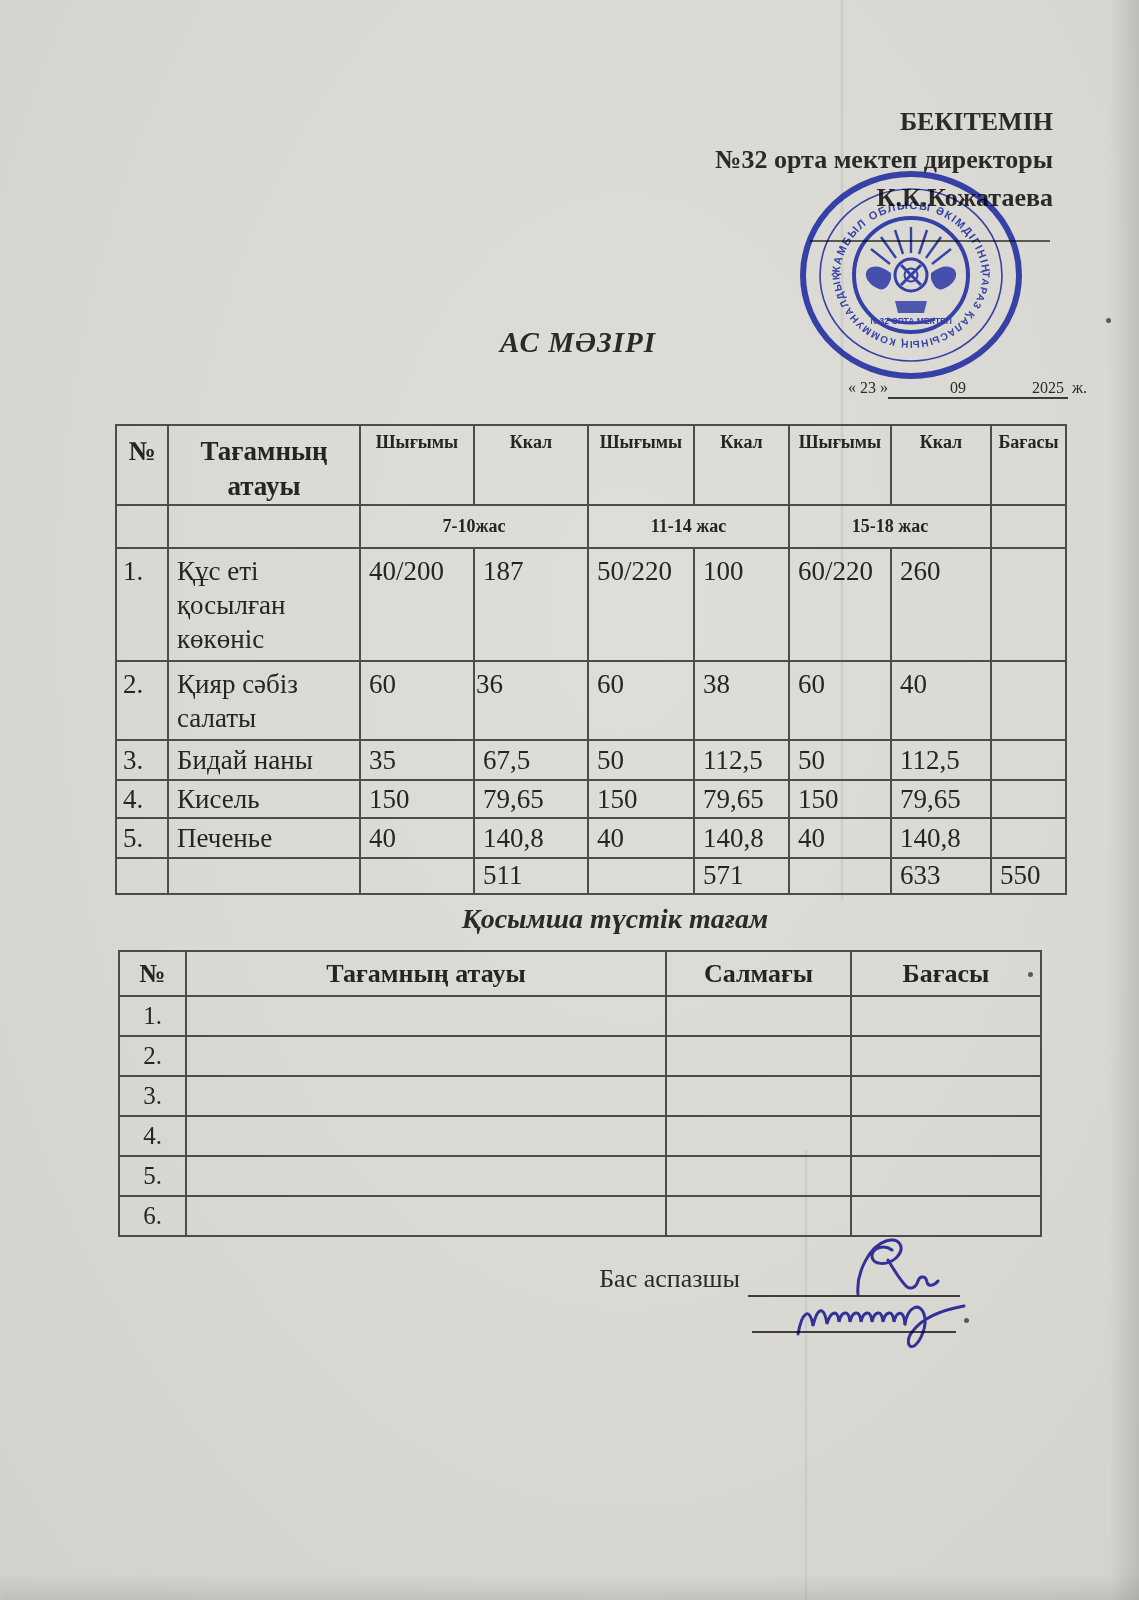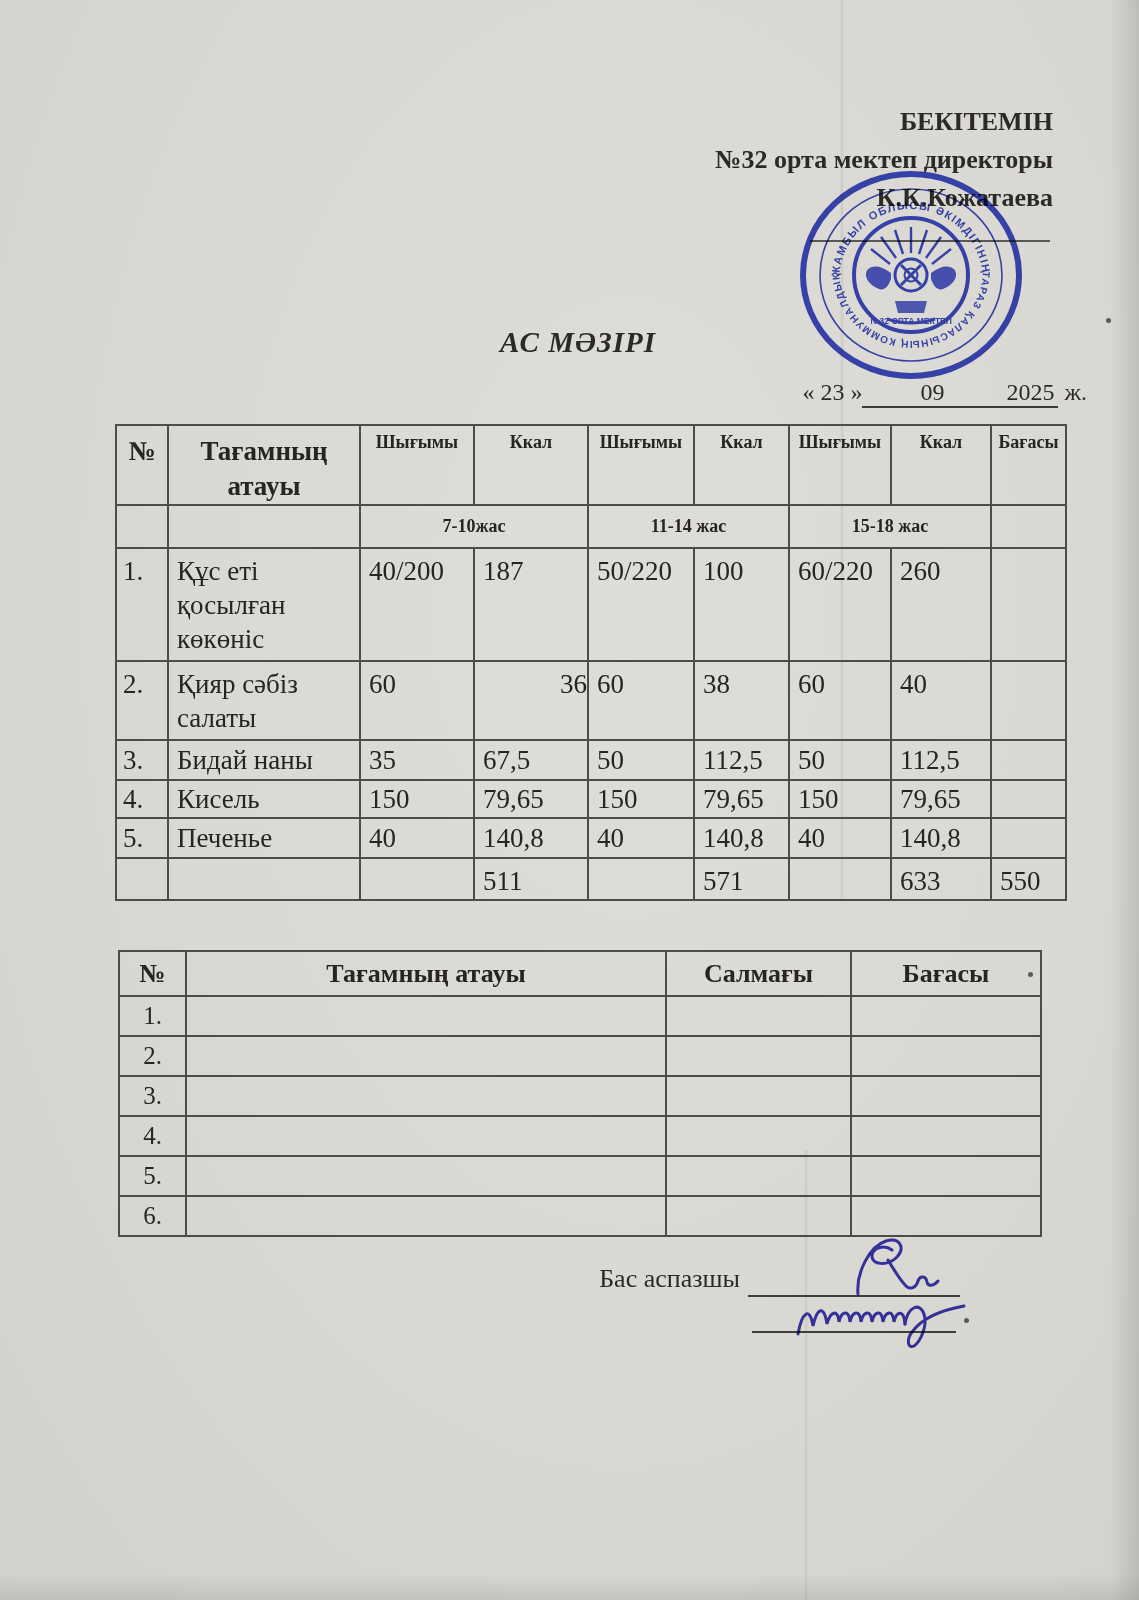--- a/index.html
+++ b/index.html
@@ -33,37 +33,37 @@
   .sig-line-top{position:absolute;left:810px;top:240px;width:240px;height:0;
     border-bottom:2px solid #5a5854;}
 
   
   .stamp{position:absolute;left:799px;top:171px;width:224px;height:208px;
     mix-blend-mode:multiply;opacity:.92;filter:blur(.4px);}
 
   
   .doc-title{position:absolute;left:500px;top:326px;
     font-size:29px;font-weight:bold;font-style:italic;letter-spacing:1px;}
-  .date-line{position:absolute;top:379px;right:52px;font-size:24px;white-space:nowrap;}
+  .date-line{position:absolute;top:379px;right:52px;font-size:16px;white-space:nowrap;}
   .date-line .u{display:inline-block;width:140px;text-align:center;
     border-bottom:2px solid #3c3b38;}
   .date-line .u2{display:inline-block;border-bottom:2px solid #3c3b38;padding:0 4px;}
 
   
   table{border-collapse:collapse;table-layout:fixed;position:absolute;
     font-size:27px;color:#262523;}
   td{border:2px solid #4e4c48;overflow:hidden;padding:0 0 0 8px;vertical-align:middle;}
   .t1{left:115px;top:424px;width:950px;}
   .t1 tr.h1 td{vertical-align:top;text-align:center;padding:6px 2px 0 2px;}
   .t1 tr.h1 .big{font-weight:bold;font-size:27px;line-height:35px;padding-top:8px;}
   .t1 tr.h1 .small{font-weight:bold;font-size:18px;}
   .t1 tr.h2 td{font-weight:bold;font-size:18px;text-align:center;padding:2px;}
   .t1 tr.tall td{vertical-align:top;padding-top:5px;line-height:34px;}
   .t1 td.num{padding-left:6px;}
-  .t1 tr.r2 td.center36{text-align:right;padding-left:16px;font-family:Liberation Serif, serif;}
+  .t1 tr.r2 td.center36{text-align:left;padding-left:1px;font-family:Liberation Serif, serif;}
   .t1 tr.rt td{font-size:27px;vertical-align:bottom;padding-bottom:2px;}
   .t2{left:118px;top:950px;width:922px;font-size:25px;}
   .t2 tr.h td{font-weight:bold;font-size:26px;text-align:center;padding:4px 2px;}
   .t2 td.n{text-align:center;padding-left:0;}
 
   .section-title{position:absolute;left:350px;top:903px;width:530px;text-align:center;
     font-size:28px;font-weight:bold;font-style:italic;}
 
   
   .foot-label{position:absolute;width:260px;text-align:right;font-size:26px;white-space:nowrap;}
@@ -219,34 +219,35 @@
       <td class="num">5.</td>
       <td>Печенье</td>
       <td>40</td>
       <td>140,8</td>
       <td>40</td>
       <td>140,8</td>
       <td>40</td>
       <td>140,8</td>
       <td></td>
     </tr>
-    <tr class="rt" style="height:42px">
+    <tr class="rt" style="height:36px">
       <td></td>
       <td></td>
       <td></td>
       <td>511</td>
       <td></td>
       <td>571</td>
       <td></td>
       <td>633</td>
       <td>550</td>
     </tr>
   </tbody>
     </table>
 
+  <div class="section-title">Қосымша түстік тағам</div>
 
   <table class="t2">
     <colgroup>
       <col style="width:67px">
         <col style="width:480px">
         <col style="width:185px">
         <col style="width:190px">
     </colgroup>
     <tbody>
         <tr class="h" style="height:45px">

